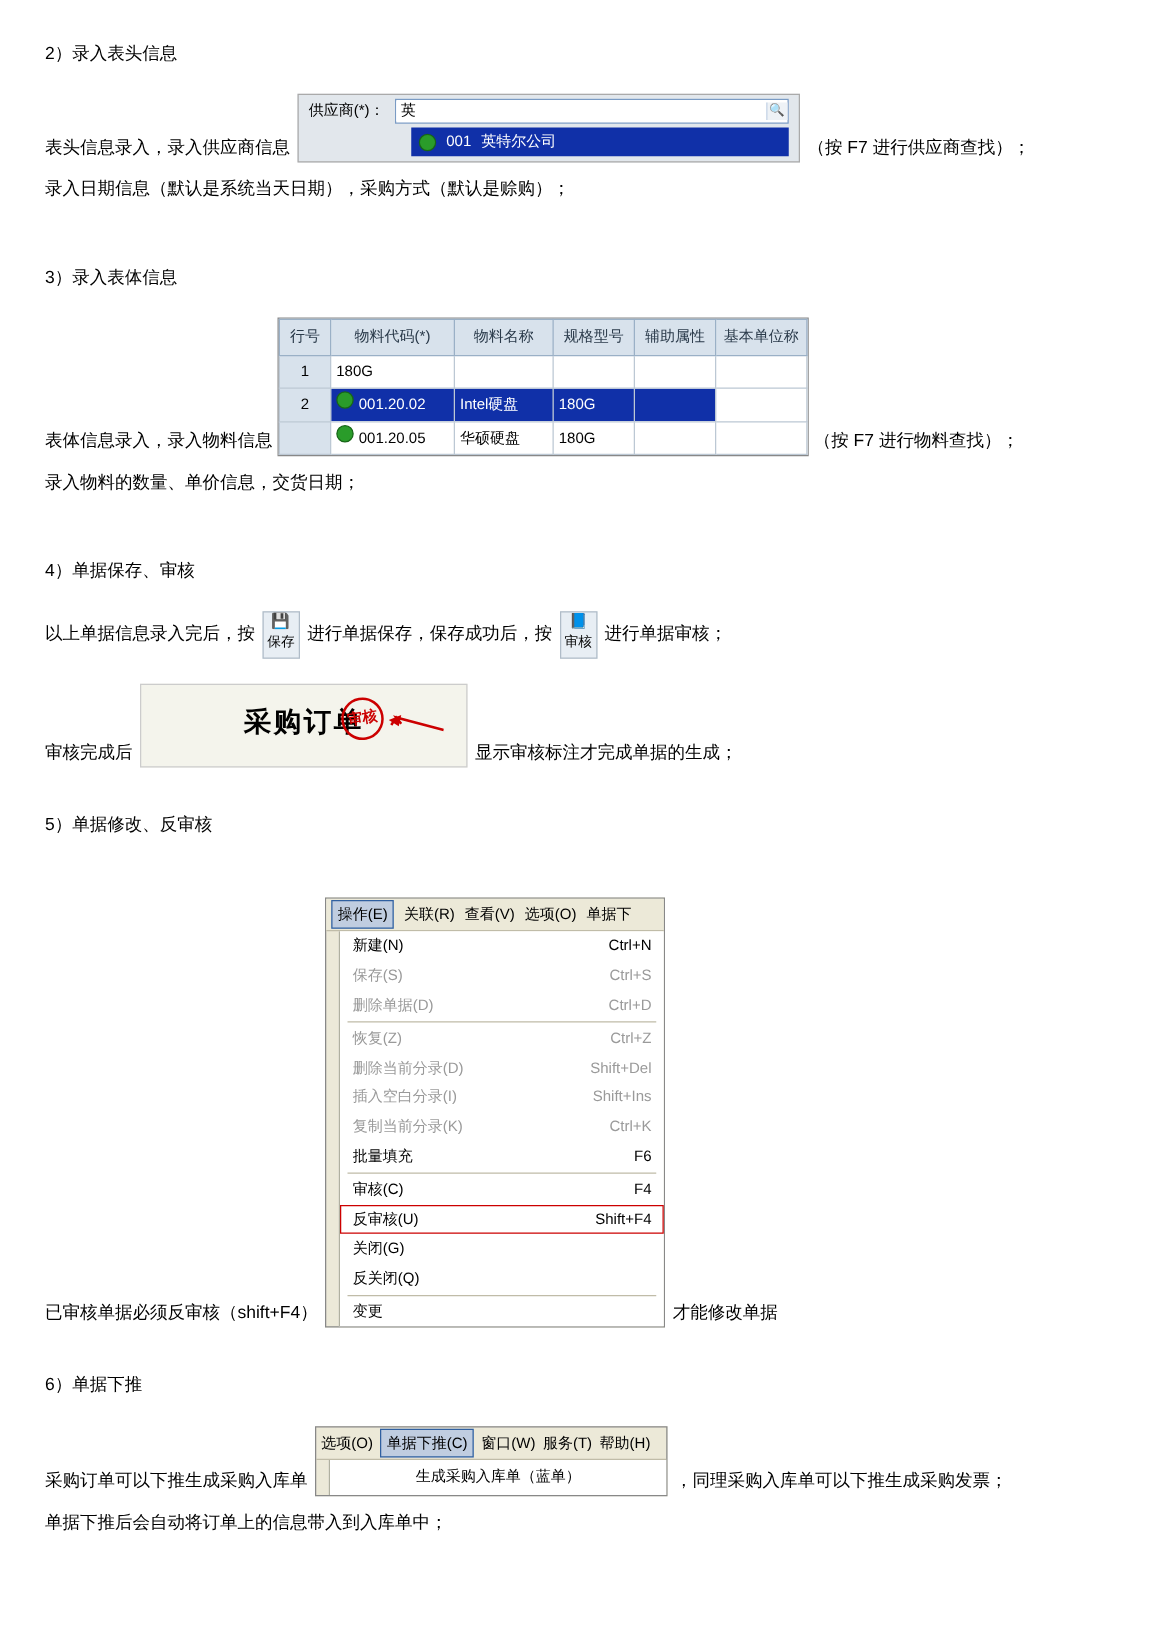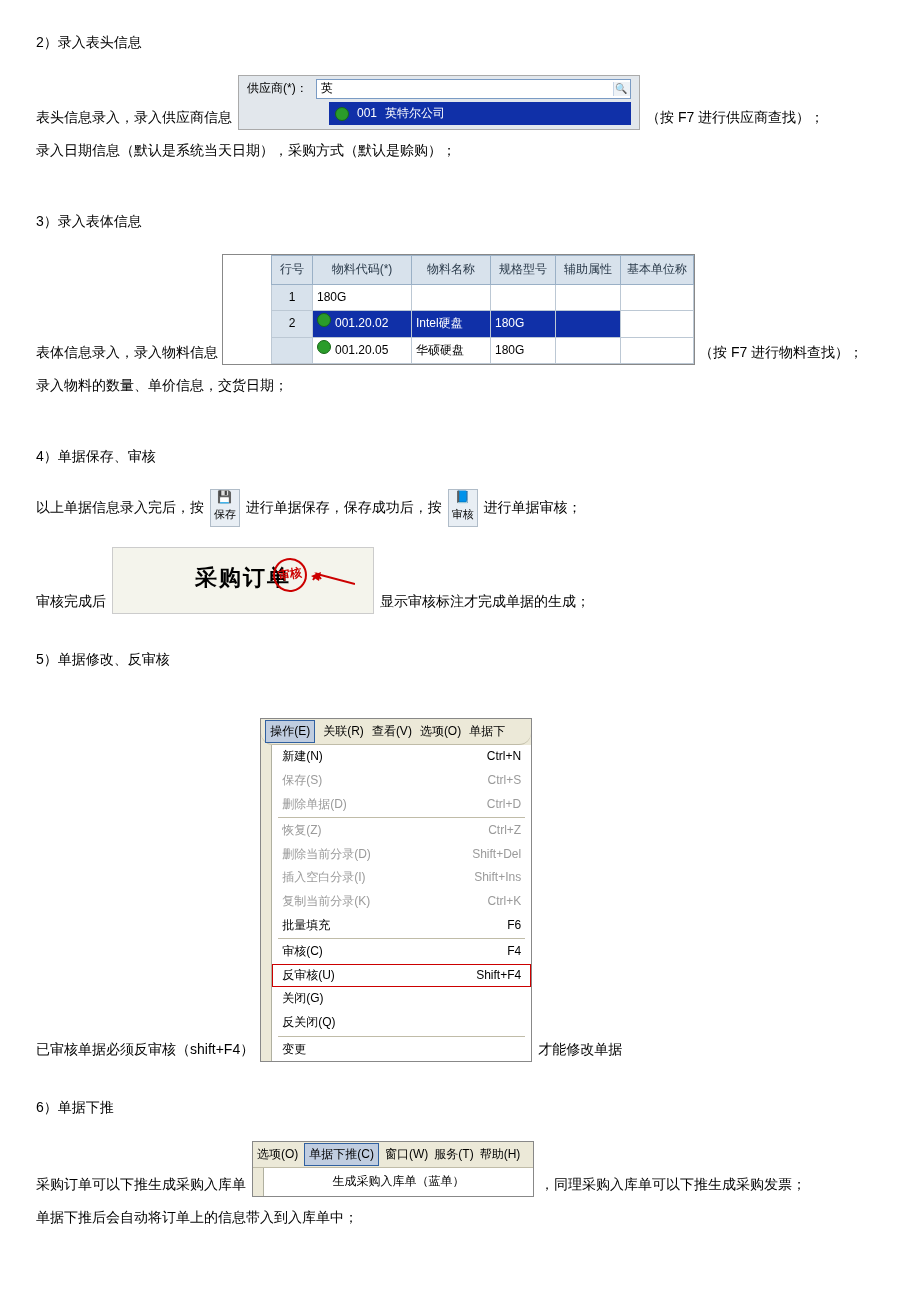--- a/index.html
+++ b/index.html
@@ -91,21 +91,20 @@
     }
     .body-table-wrap {
       display: inline-block;
       border: 1px solid #888;
       font-size: 12px;
       margin: 0 4px;
       vertical-align: bottom;
     }
     .body-table {
       border-collapse: collapse;
-      margin-left: 48px;
     }
     .body-table th {
       background: #d8e2ec;
       border: 1px solid #9ab0c6;
       padding: 3px 6px;
       font-weight: normal;
       color: #2a3a4a;
       font-size: 12px;
       white-space: nowrap;
     }
@@ -196,21 +195,20 @@
       vertical-align: bottom;
       margin: 0 6px;
       width: 270px;
     }
     .menu-bar {
       display: flex;
       background: #ece9d8;
       border-bottom: 1px solid #c0bca8;
       padding: 2px 4px;
       gap: 8px;
-      border-radius: 12px;
     }
     .menu-bar span {
       white-space: nowrap;
     }
     .menu-bar .open {
       background: #c0cde0;
       border: 1px solid #3060a0;
       padding: 0 4px;
       margin: -1px 0;
     }

